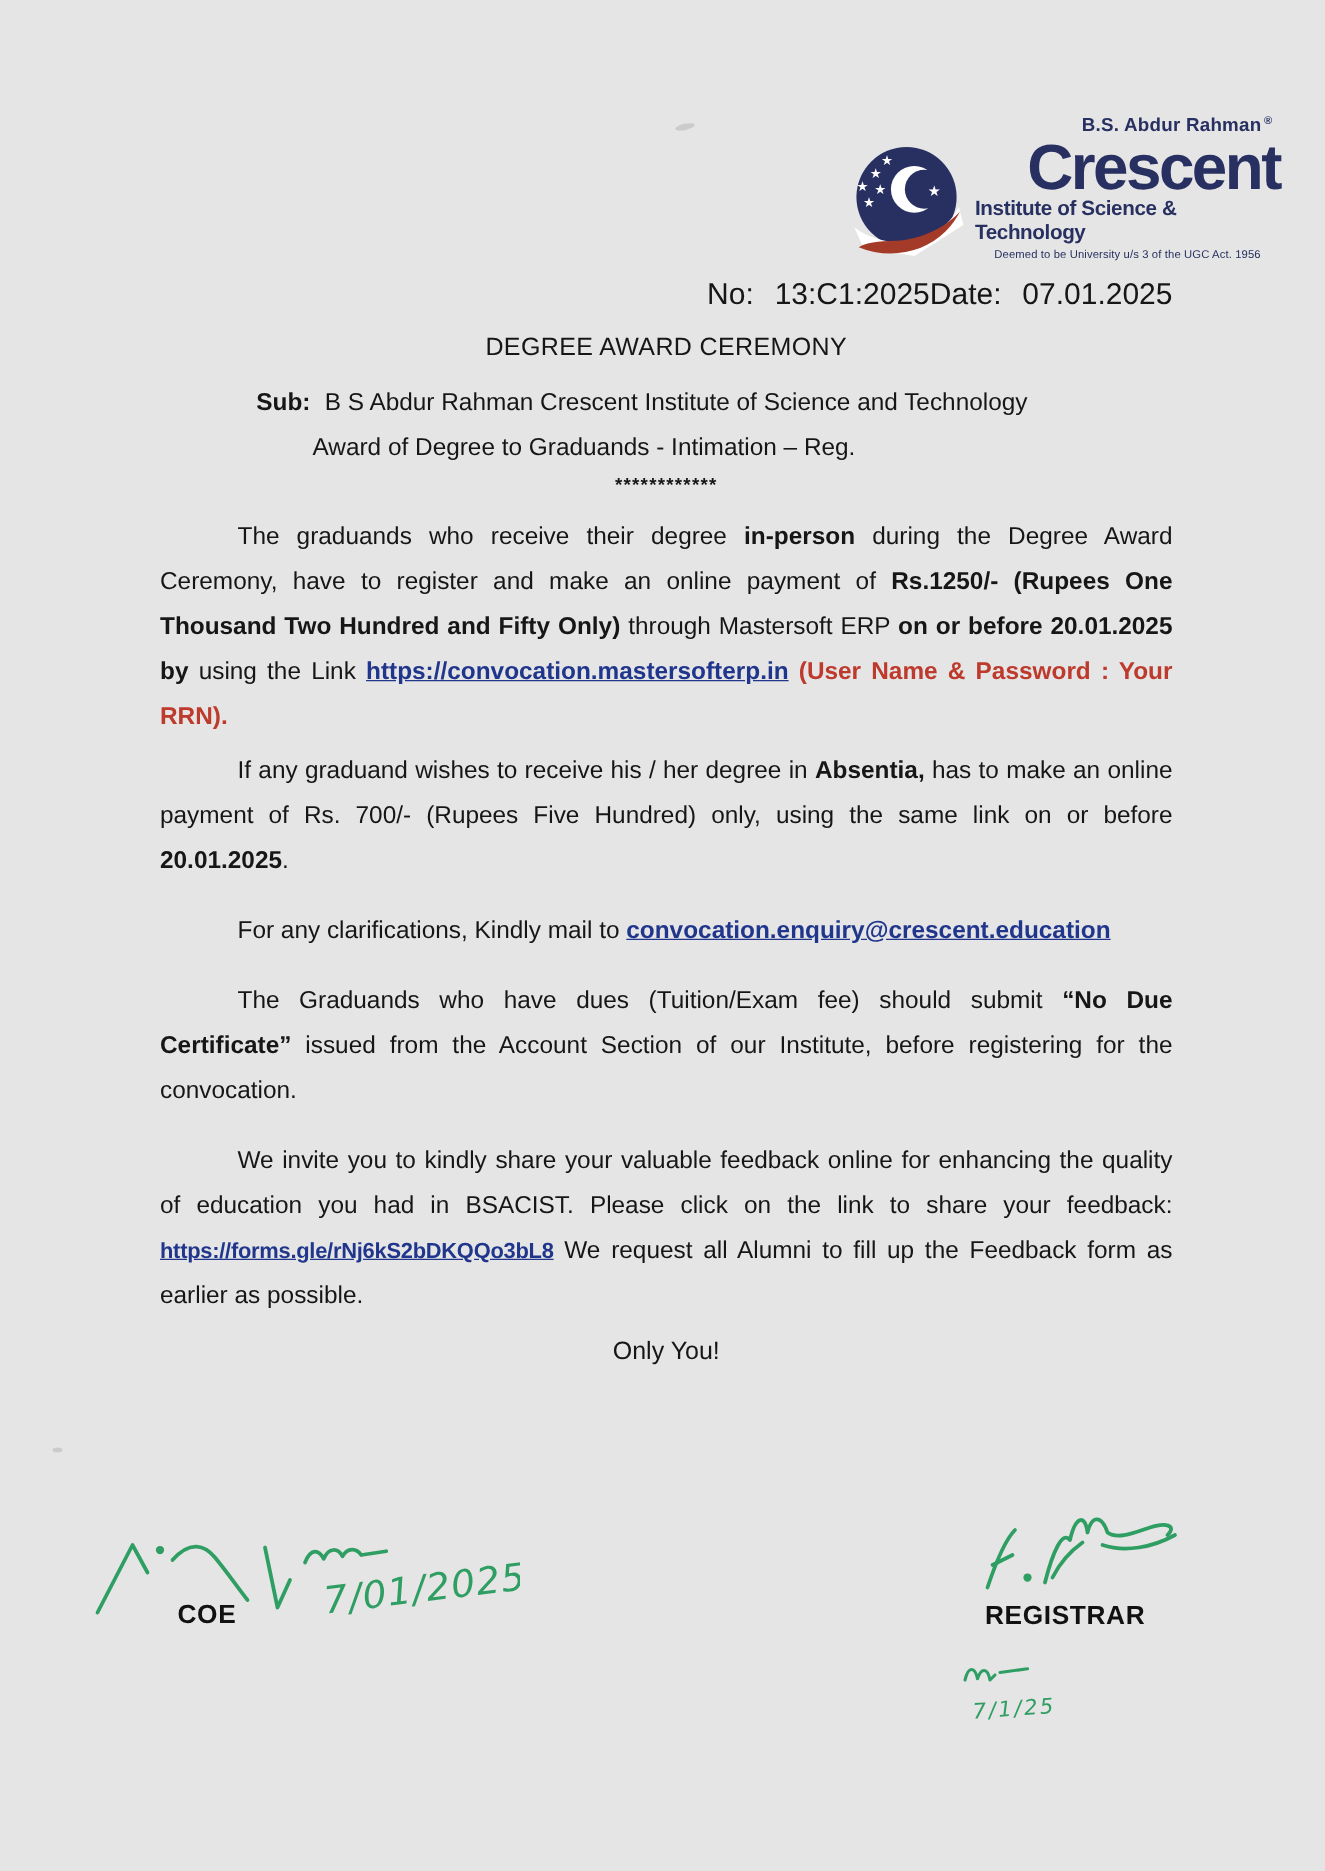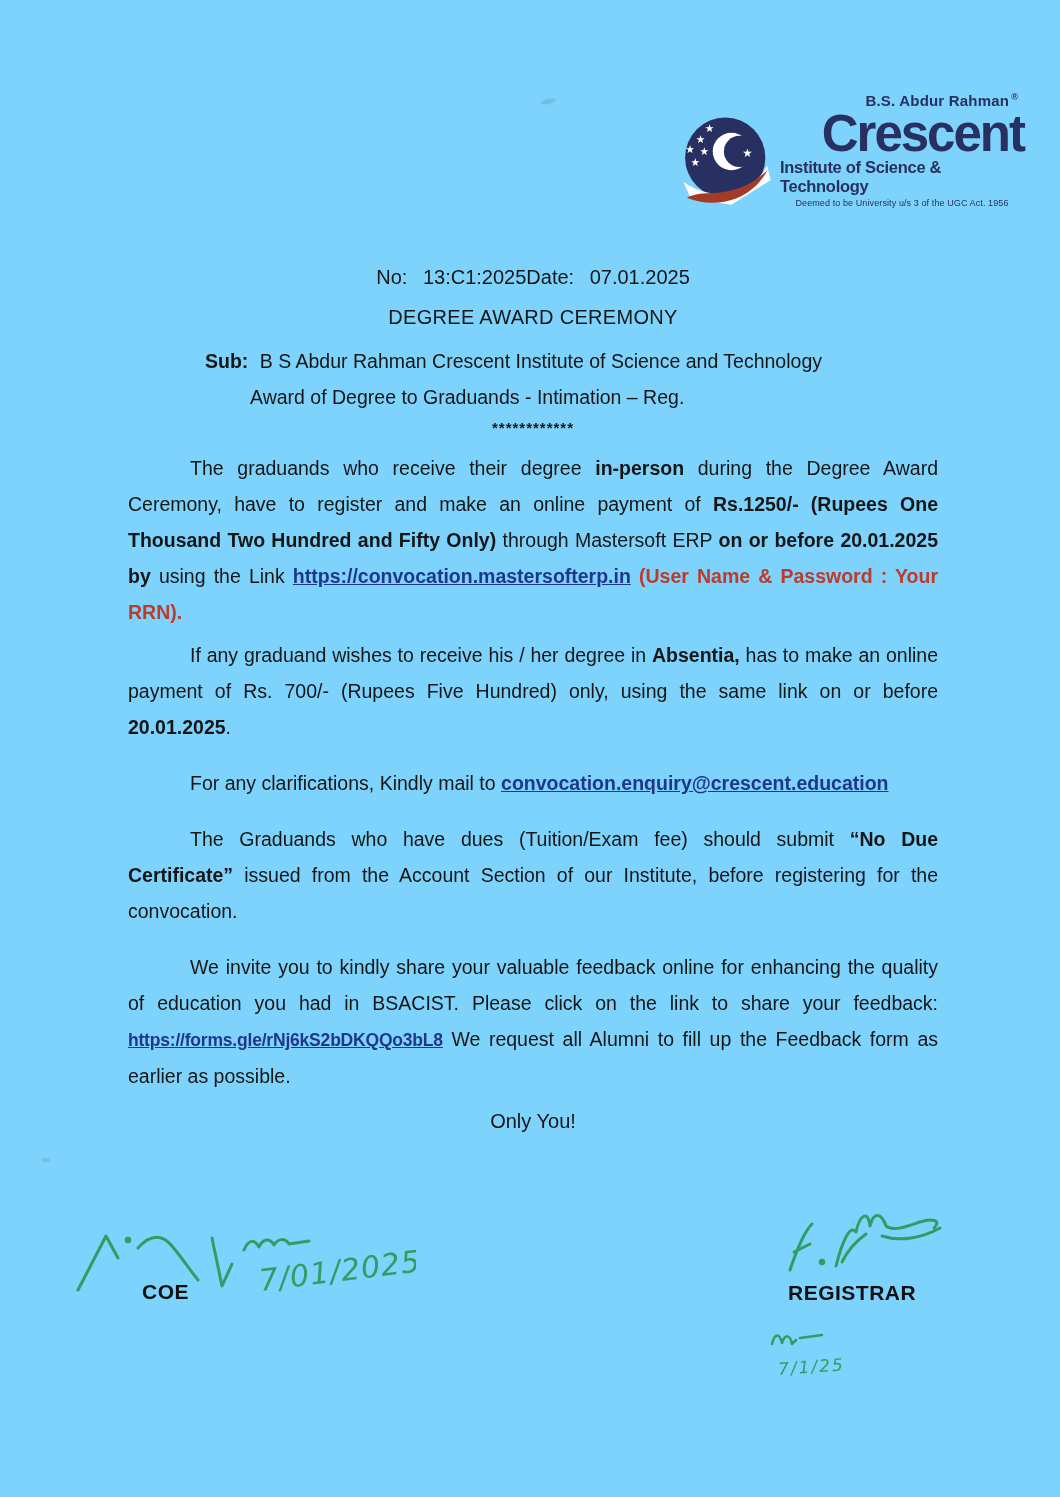--- a/index.html
+++ b/index.html
@@ -1,21 +1,21 @@
 <!DOCTYPE html>
 <html><head>
 <meta charset="utf-8">
 <style>
   html,body{margin:0;padding:0;}
   body{
     width:1060px;height:1497px;background:#fefefe;
     font-family:"Liberation Sans", sans-serif;color:#161616;
     position:relative;overflow:hidden;
   }
-  .page{position:absolute;inset:0;background:#7dd3fc;}
+  .page{position:absolute;inset:0;background:#e5e5e5;}
 
   
   .letterhead{position:absolute;top:92px;right:36px;width:346px;}
   .brand-pre{
     text-align:right;color:#273060;font-weight:700;font-size:15px;
     letter-spacing:.2px;padding-right:8px;position:relative;margin-bottom:2px;
   }
   .brand-pre .reg{font-size:9px;position:relative;top:-6px;left:2px;}
   .brand-row{display:flex;align-items:flex-start;}
   .emblem{width:98px;height:100px;flex:0 0 auto;margin-top:2px;}
@@ -29,21 +29,21 @@
     color:#273060;font-weight:700;font-size:16.5px;letter-spacing:-0.3px;
     margin-top:1px;
   }
   .brand-tagline{
     color:#273060;font-size:9px;margin-top:2px;text-align:center;
     letter-spacing:.1px;
   }
 
   
   .content{position:absolute;left:128px;top:222px;width:810px;}
-  .meta-row{display:flex;justify-content:center;font-size:20px;margin-top:44px;}
+  .meta-row{display:flex;justify-content:flex-end;font-size:24px;}
   .meta-row .lbl{margin-right:10px;}
   .doc-title{
     text-align:center;font-weight:400;font-size:20px;margin-top:17px;
     letter-spacing:.3px;
   }
   .salutation{font-weight:700;font-size:20px;margin-top:9px;}
   .subject{margin-top:21px;font-size:19.5px;}
   .subject .line1{margin-left:77px;}
   .subject .line1 .lbl{font-weight:700;margin-right:6px;}
   .subject .line2{margin-left:122px;margin-top:13px;}

